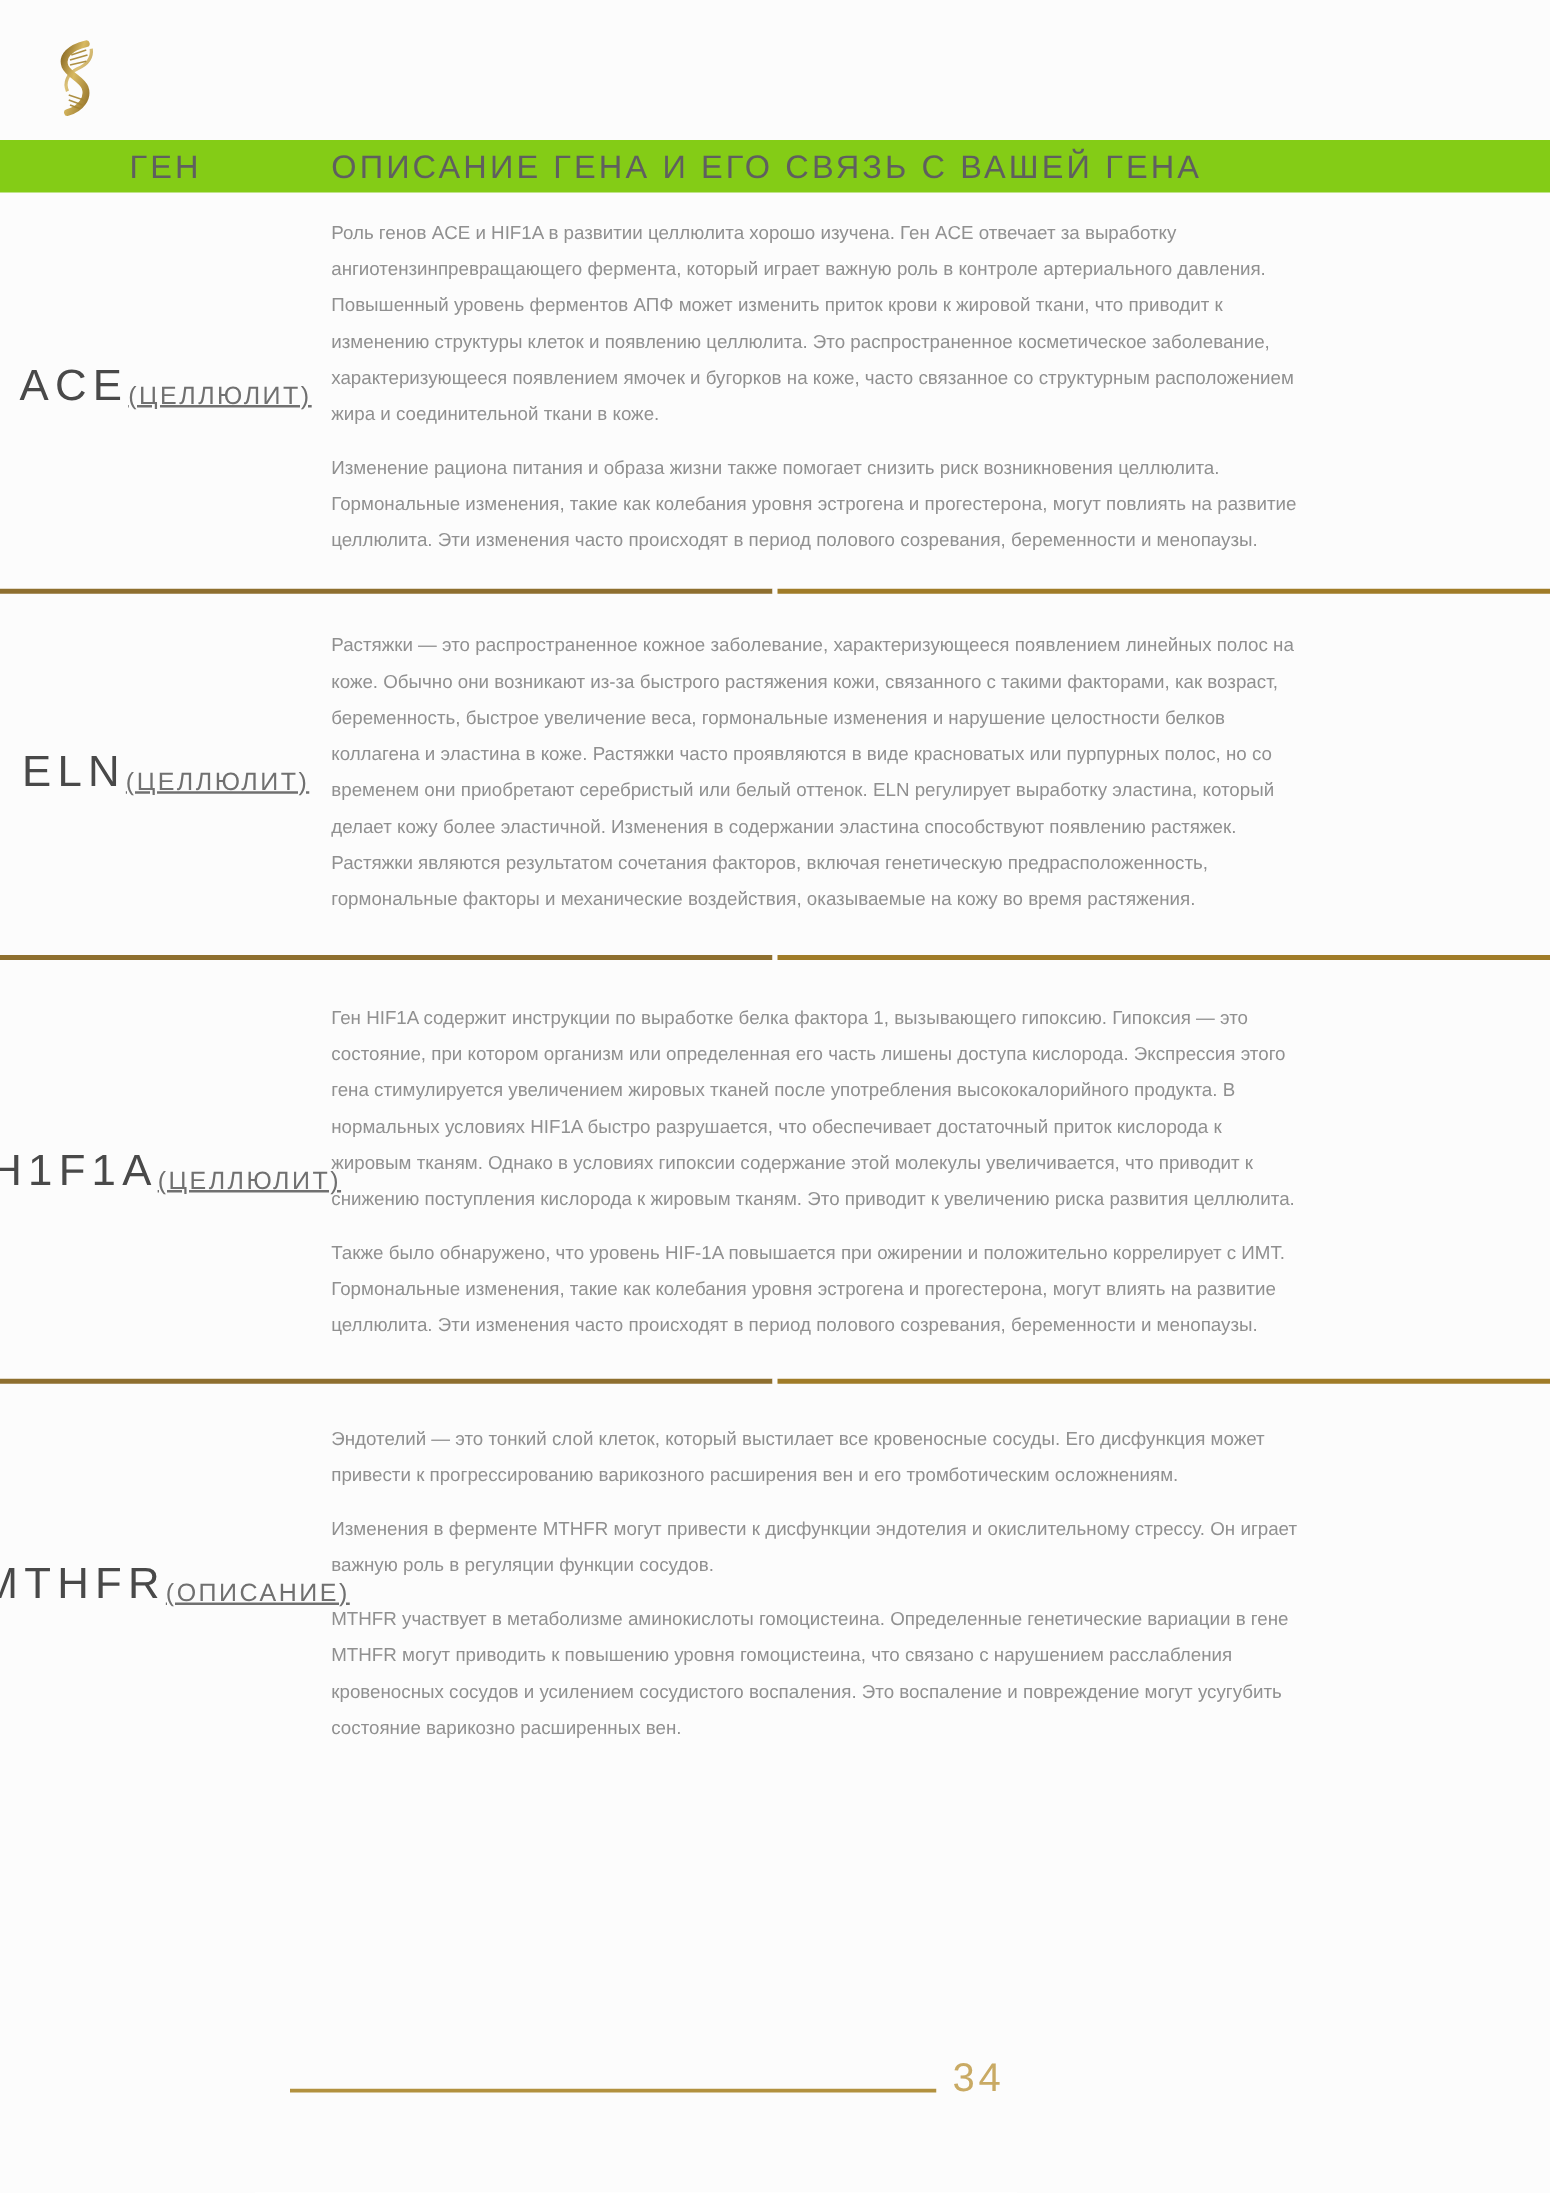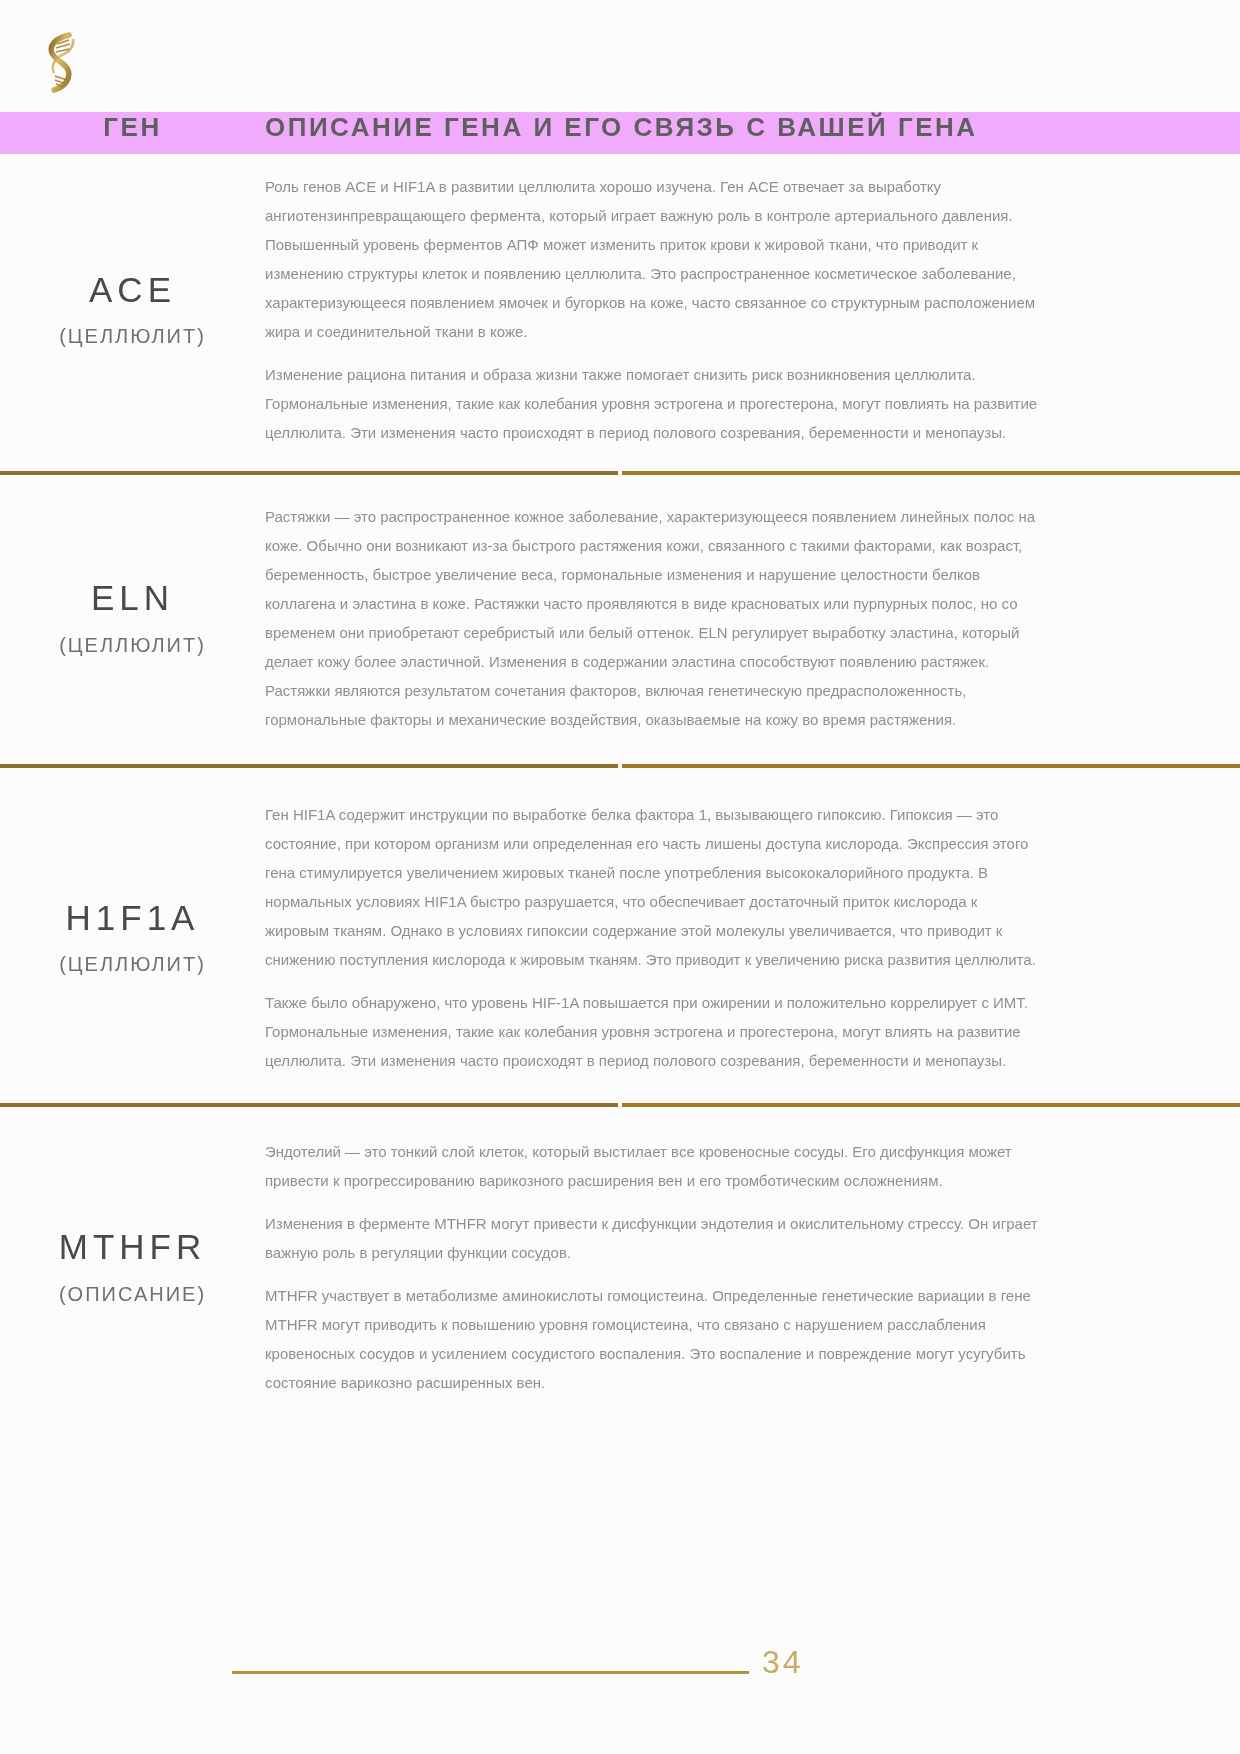--- a/index.html
+++ b/index.html
@@ -8,42 +8,42 @@
     width:1240px;height:1754px;
     background:#fcfcfc;
     font-family:"Liberation Sans",sans-serif;
     overflow:hidden;
   }
   
   .logo{position:absolute;left:44px;top:32px;width:38px;height:62px;}
   
   .table-header{
     position:absolute;left:0;top:112px;width:1240px;height:42px;
-    background:#f0abfc;display:flex;align-items:flex-start;
-    color:#5f5f5f;font-size:26px;font-weight:700;letter-spacing:2.5px;
+    background:#84cc16;display:flex;align-items:center;
+    color:#5f5f5f;font-size:26px;font-weight:400;letter-spacing:2.5px;
   }
   .th-gene{width:265px;text-align:center;}
   .th-desc{flex:1;text-align:left;}
   
   .rows{position:absolute;left:0;top:154px;width:1240px;}
   .row{display:flex;}
   .row-ace  {padding:18px 0 24px;}
   .row-eln  {padding:27px 0 30px;}
   .row-h1f1a{padding:32px 0 28px;}
   .row-mthfr{padding:30px 0 0;}
   .gene-cell{
     width:265px;flex:0 0 265px;
-    display:flex;flex-direction:column;align-items:center;justify-content:center;
+    display:flex;align-items:center;justify-content:center;
     text-align:center;
   }
   .gene-name{
     font-size:35px;font-weight:300;color:#494949;letter-spacing:5px;line-height:1.1;
   }
   .gene-cond{
-    margin-top:16px;font-size:20px;font-weight:300;color:#707070;letter-spacing:2px;
+    margin-top:16px;font-size:20px;font-weight:300;color:#707070;letter-spacing:2px;text-decoration:underline;
   }
   .desc-cell{width:778px;flex:0 0 778px;}
   .desc-cell p{
     margin:0 0 14px 0;
     font-size:15px;line-height:29px;color:#909090;font-weight:300;
   }
   .desc-cell p:last-child{margin-bottom:0;}
   
   .divider{display:flex;height:4px;width:1240px;}
   .div-left{width:618px;background:#8e6f2f;}

